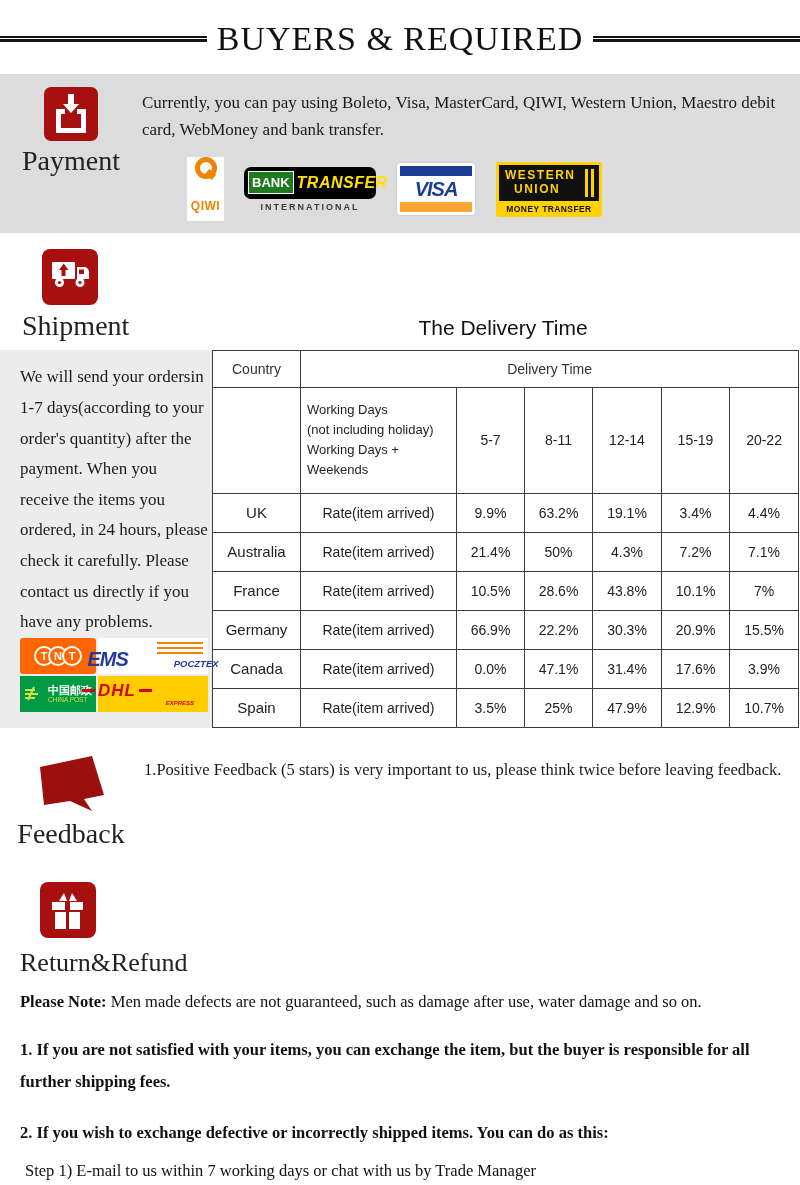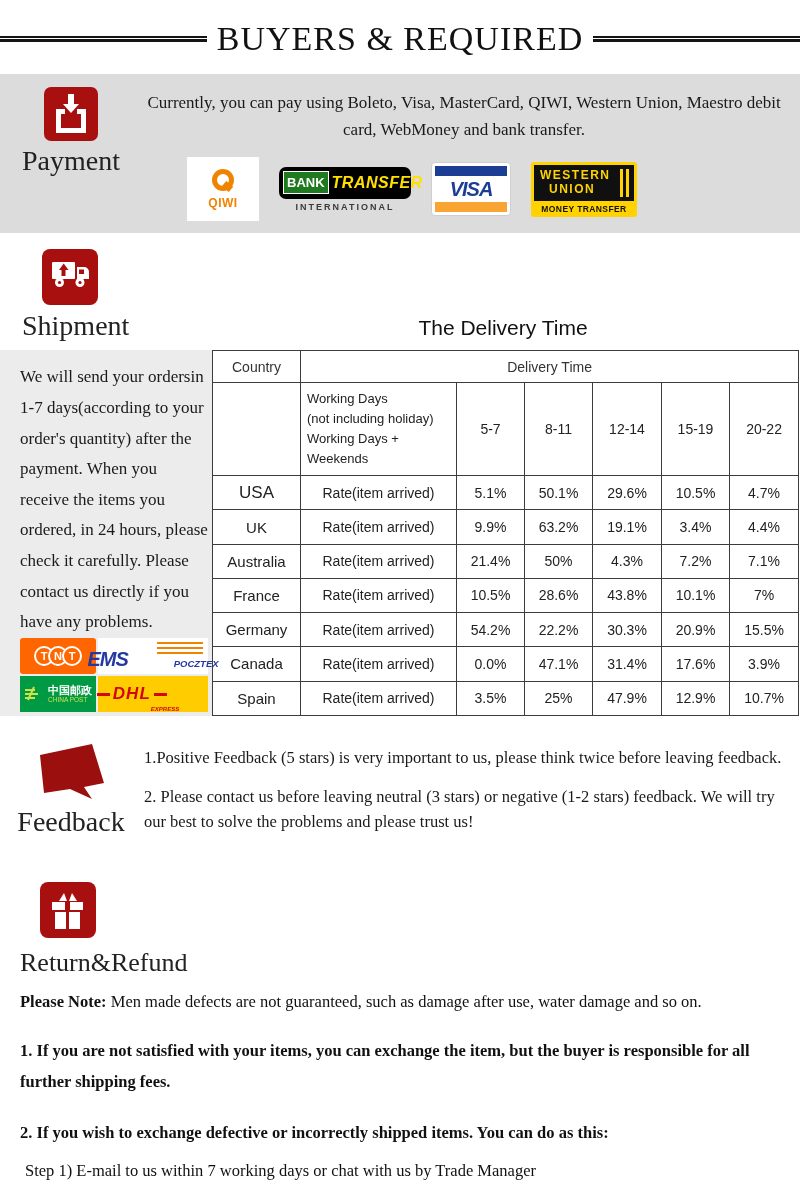--- a/index.html
+++ b/index.html
@@ -12,24 +12,24 @@
   
   .hdr { display:flex; align-items:center; margin-top:20px; }
   .hdr .rule { flex:1; height:6px; border-top:2px solid #141414; border-bottom:3px solid #141414; }
   .hdr .title { font-size:34px; letter-spacing:1px; margin:0 10px; white-space:nowrap; color:#111; }
 
   
   .pay-band { margin-top:16px; background:#dcdcdc; display:flex; padding:13px 0 12px; }
   .col-left { width:142px; flex:none; display:flex; flex-direction:column; align-items:center; }
   .section-label { font-size:28px; color:#222; margin-top:4px; }
   .pay-right { flex:1; padding-right:14px; }
-  .pay-desc { font-size:17px; line-height:1.6; margin:2px 0 0;text-align:center; }
+  .pay-desc { font-size:17px; line-height:1.6; margin:2px 0 0; }
   .pay-logos { display:flex; align-items:center; gap:20px; margin:14px 0 0 45px; }
 
-  .logo-qiwi { width:72px; height:64px; background:#fff; display:flex; flex-direction:column; align-items:center; justify-content:center; }
+  .logo-qiwi { width:37px; height:64px; background:#fff; display:flex; flex-direction:column; align-items:center; justify-content:flex-start;gap:15px; }
   .qiwi-q { width:22px; height:22px; border:5px solid #f08300; border-radius:50%; position:relative; }
   .qiwi-q::after { content:""; position:absolute; right:-3px; bottom:-4px; width:9px; height:7px; background:#f08300; transform:rotate(40deg); }
   .qiwi-text { color:#f08300; font-family:"Liberation Sans",sans-serif; font-weight:bold; font-size:12px; margin-top:5px; letter-spacing:.5px; }
 
   .logo-bank { width:132px; text-align:center; }
   .bank-top { background:#000; border-radius:7px; height:32px; display:flex; align-items:center; padding:0 4px; }
   .bank-word1 { background:#1f7a1f; color:#fff; font-family:"Liberation Sans",sans-serif; font-weight:bold; font-size:13px; padding:3px 3px; border:1px solid #fff; }
   .bank-word2 { color:#ffe000; font-family:"Liberation Sans",sans-serif; font-weight:bold; font-style:italic; font-size:16px; margin-left:3px; letter-spacing:.5px; white-space:nowrap; }
   .bank-word3 { font-family:"Liberation Sans",sans-serif; font-size:9px; font-weight:bold; color:#3a3a3a; letter-spacing:2px; margin-top:3px; }
 
@@ -47,38 +47,38 @@
   .wu-bottom { text-align:center; font-family:"Liberation Sans",sans-serif; font-weight:bold; font-size:8.5px; color:#111; padding-top:3px; letter-spacing:.4px; }
 
   
   .ship-head { margin-top:16px; }
   .ship-icon-wrap { margin-left:42px; width:56px; }
   .ship-row { display:flex; align-items:baseline; margin-top:1px; }
   .ship-label { width:212px; flex:none; padding-left:22px; font-size:28px; color:#222; }
   .delivery-title { flex:1; text-align:center; font-family:"Liberation Sans",sans-serif; font-size:21px; color:#111; padding-right:6px; }
 
   .ship-body { display:flex; margin-top:8px; align-items:stretch; }
-  .note-panel { width:212px; flex:none; background:#ececec; padding:12px 4px 4px 20px; display:flex; flex-direction:column; }
+  .note-panel { width:212px; flex:none; background:#ececec; padding:12px 4px 16px 20px; display:flex; flex-direction:column; }
   .note-text { font-size:17px; line-height:1.8; margin:0; }
   .carrier-grid { margin-top:auto; display:grid; grid-template-columns:76px 110px; gap:2px; }
 
   .logo-tnt { background:#ff6600; height:36px; display:flex; align-items:center; justify-content:center; border-radius:3px; }
   .tnt-circle { width:20px; height:20px; border:2px solid #fff; border-radius:50%; color:#fff; font-family:"Liberation Sans",sans-serif; font-weight:bold; font-size:11px; display:flex; align-items:center; justify-content:center; margin:0 -3px; background:#ff6600; position:relative; }
 
   .logo-ems { background:#fff; height:36px; position:relative; display:flex; align-items:flex-end; justify-content:center; padding-bottom:5px;gap:44px; }
   .ems-main { color:#2338a0; font-family:"Liberation Sans",sans-serif; font-weight:bold; font-style:italic; font-size:20px; line-height:1; letter-spacing:-1px; }
   .ems-sub { color:#2338a0; font-family:"Liberation Sans",sans-serif; font-weight:bold; font-style:italic; font-size:9.5px; margin-left:2px; }
   .ems-stripes { position:absolute; top:4px; right:5px; width:46px; height:12px; background:repeating-linear-gradient(to bottom, #f08300 0 2px, transparent 2px 5px); }
 
   .logo-cp { background:#019a44; height:36px; display:flex; align-items:center; justify-content:center; gap:9px; }
   .cp-text { display:flex; flex-direction:column; }
   .cp-cn { color:#fff; font-size:11px; font-weight:bold; line-height:1.15; }
   .cp-en { color:#cfe14a; font-family:"Liberation Sans",sans-serif; font-size:6.5px; line-height:1; }
 
-  .logo-dhl { background:#ffcc00; height:36px; display:flex; align-items:center; justify-content:center; }
+  .logo-dhl { background:#ffcc00; height:36px; display:flex; flex-direction:column; align-items:flex-start; justify-content:center; }
   .dhl-main { color:#d40511; font-family:"Liberation Sans",sans-serif; font-weight:bold; font-style:italic; font-size:17px; line-height:1; letter-spacing:1px; position:relative; }
   .dhl-main::before { content:""; position:absolute; left:-16px; top:45%; width:13px; height:3px; background:#d40511; }
   .dhl-main::after  { content:""; position:absolute; right:-16px; top:45%; width:13px; height:3px; background:#d40511; }
   .dhl-sub { color:#d40511; font-family:"Liberation Sans",sans-serif; font-style:italic; font-weight:bold; font-size:6px; align-self:flex-end; margin-right:14px; margin-top:1px; }
 
   .dtable { border-collapse:collapse; table-layout:fixed; width:586px; font-family:"Liberation Sans",sans-serif; color:#222; }
   .dtable td { border:1px solid #3c3c3c; text-align:center; font-size:14px; padding:0 2px; }
   .dtable tr.h1 td { height:28px; color:#333; }
   .dtable tr.h2 td { height:64px; }
   .desc-cell { text-align:left !important; font-size:13px !important; padding-left:6px !important; line-height:1.55; }
@@ -223,29 +223,20 @@
         <div>Working Days</div>
         <div>(not including holiday)</div>
         <div>Working Days + Weekends</div>
       </td>
       <td>5-7</td>
       <td>8-11</td>
       <td>12-14</td>
       <td>15-19</td>
       <td>20-22</td>
     </tr>
-    <tr class="data-row r-usa">
-      <td>USA</td>
-      <td>Rate(item arrived)</td>
-      <td>5.1%</td>
-      <td>50.1%</td>
-      <td>29.6%</td>
-      <td>10.5%</td>
-      <td>4.7%</td>
-    </tr>
     <tr class="data-row">
       <td>UK</td>
       <td>Rate(item arrived)</td>
       <td>9.9%</td>
       <td>63.2%</td>
       <td>19.1%</td>
       <td>3.4%</td>
       <td>4.4%</td>
     </tr>
     <tr class="data-row">
@@ -262,21 +253,21 @@
       <td>Rate(item arrived)</td>
       <td>10.5%</td>
       <td>28.6%</td>
       <td>43.8%</td>
       <td>10.1%</td>
       <td>7%</td>
     </tr>
     <tr class="data-row">
       <td>Germany</td>
       <td>Rate(item arrived)</td>
-      <td>54.2%</td>
+      <td>66.9%</td>
       <td>22.2%</td>
       <td>30.3%</td>
       <td>20.9%</td>
       <td>15.5%</td>
     </tr>
     <tr class="data-row">
       <td>Canada</td>
       <td>Rate(item arrived)</td>
       <td>0.0%</td>
       <td>47.1%</td>
@@ -299,21 +290,20 @@
 
 <div class="feedback-sec">
   <div class="col-left">
     <svg width="76" height="60" viewBox="0 0 76 60">
       <polygon points="7,13 59,2 71,41 51,45 59,57 37,47 11,51" fill="#9b100e"></polygon>
     </svg>
     <div class="section-label">Feedback</div>
   </div>
   <div class="fb-right">
     <p class="fb-p">1.Positive Feedback (5 stars) is very important to us, please think twice before leaving feedback.</p>
-    <p class="fb-p">2. Please contact us before leaving neutral (3 stars) or negative  (1-2 stars) feedback. We will try our best to solve the problems and please trust us!</p>
   </div>
 </div>
 
 <div class="ret-head">
   <div class="ret-icon-wrap">
     <svg width="56" height="56" viewBox="0 0 56 56">
       <rect x="0" y="0" width="56" height="56" rx="8" fill="#a8100f"></rect>
       <polygon points="19,19 24,11 27,19" fill="#fff"></polygon>
       <polygon points="29,19 32,11 37,19" fill="#fff"></polygon>
       <rect x="12" y="20" width="13" height="8" fill="#fff"></rect>

